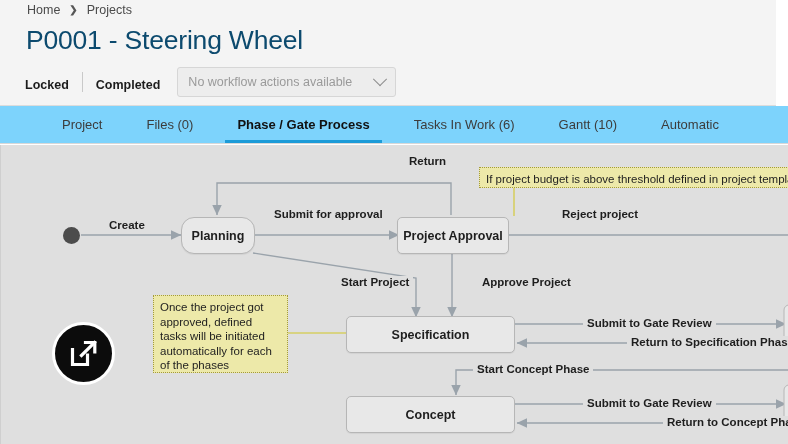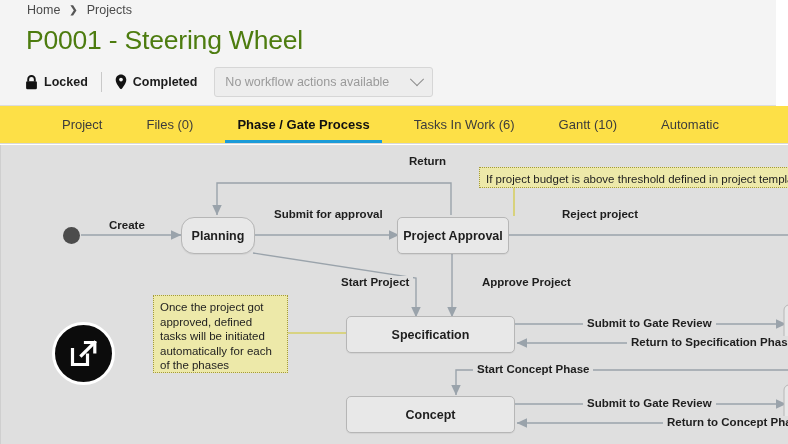--- a/index.html
+++ b/index.html
@@ -44,41 +44,42 @@
     font-weight: bold;
     line-height: 1;
     transform: translateY(0px);
   }
 
   .page-title {
     position: absolute;
     left: 26px;
     top: 25px;
     font-size: 26.5px;
-    color: #4d7c0f;
+    color: #0c4a6e;
     letter-spacing: -0.2px;
     white-space: nowrap;
   }
 
   .meta-row {
     position: absolute;
     left: 25px;
     top: 66px;
     display: flex;
     align-items: center;
     height: 32px;
   }
   .meta-chip {
     display: flex;
     align-items: center;
     gap: 6px;
     font-size: 12.5px;
     font-weight: bold;
     color: #1c1c1c;
     height: 20px;
+    flex-direction: column;
   }
   .meta-div {
     width: 1px;
     height: 20px;
     background: #c9c9c9;
     margin: 0 13px;
   }
   .icon-lock, .icon-pin { display: block; }
 
   .wf-select {
@@ -103,21 +104,21 @@
     border-bottom: 1.6px solid #8e8e8e;
     transform: rotate(45deg) translate(-2px,-2px);
   }
 
   
   .tabbar {
     position: absolute;
     left: 0; top: 106px;
     width: 788px;
     height: 38px;
-    background: #fde047;
+    background: #7dd3fc;
     border-bottom: 1px solid #d8d8d8;
     display: flex;
     align-items: stretch;
     padding-left: 40px;
     box-sizing: border-box;
   }
   .tab {
     display: flex;
     align-items: center;
     padding: 0 22px;

